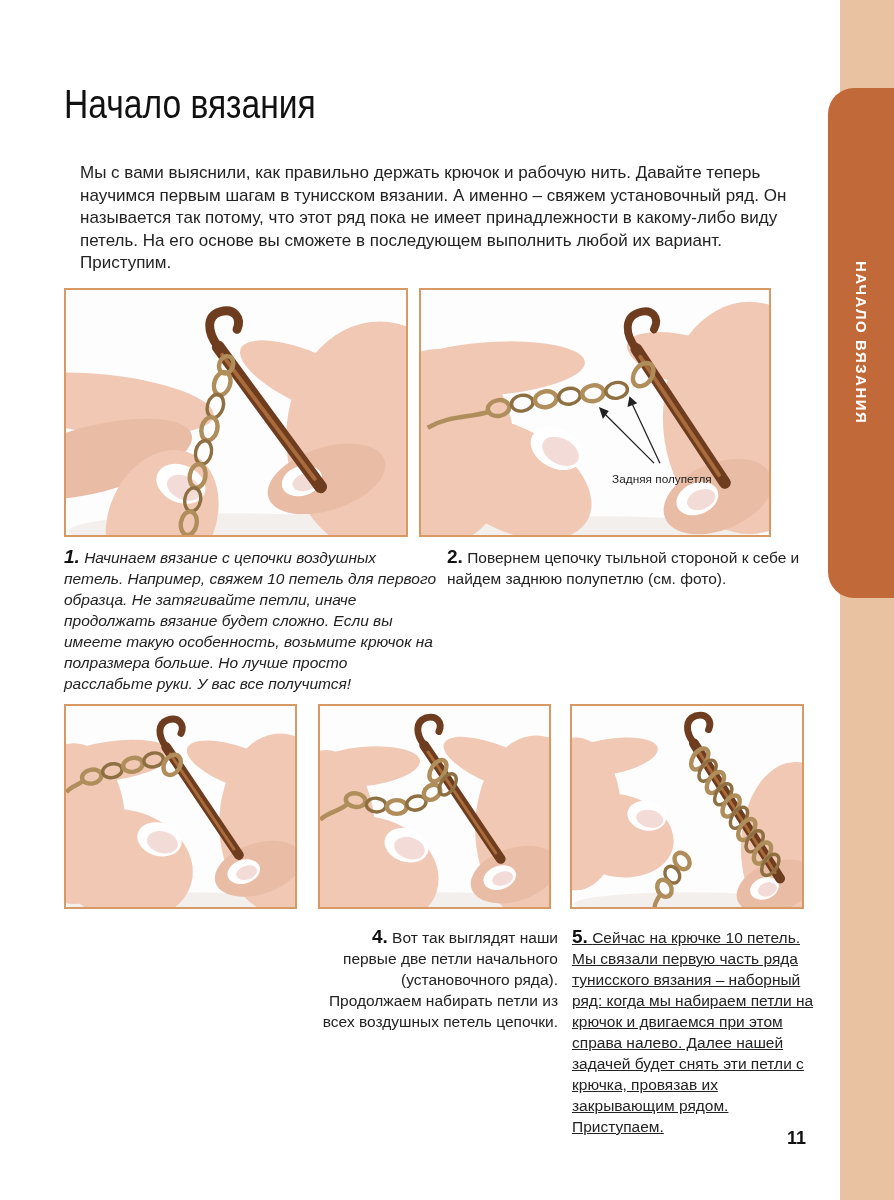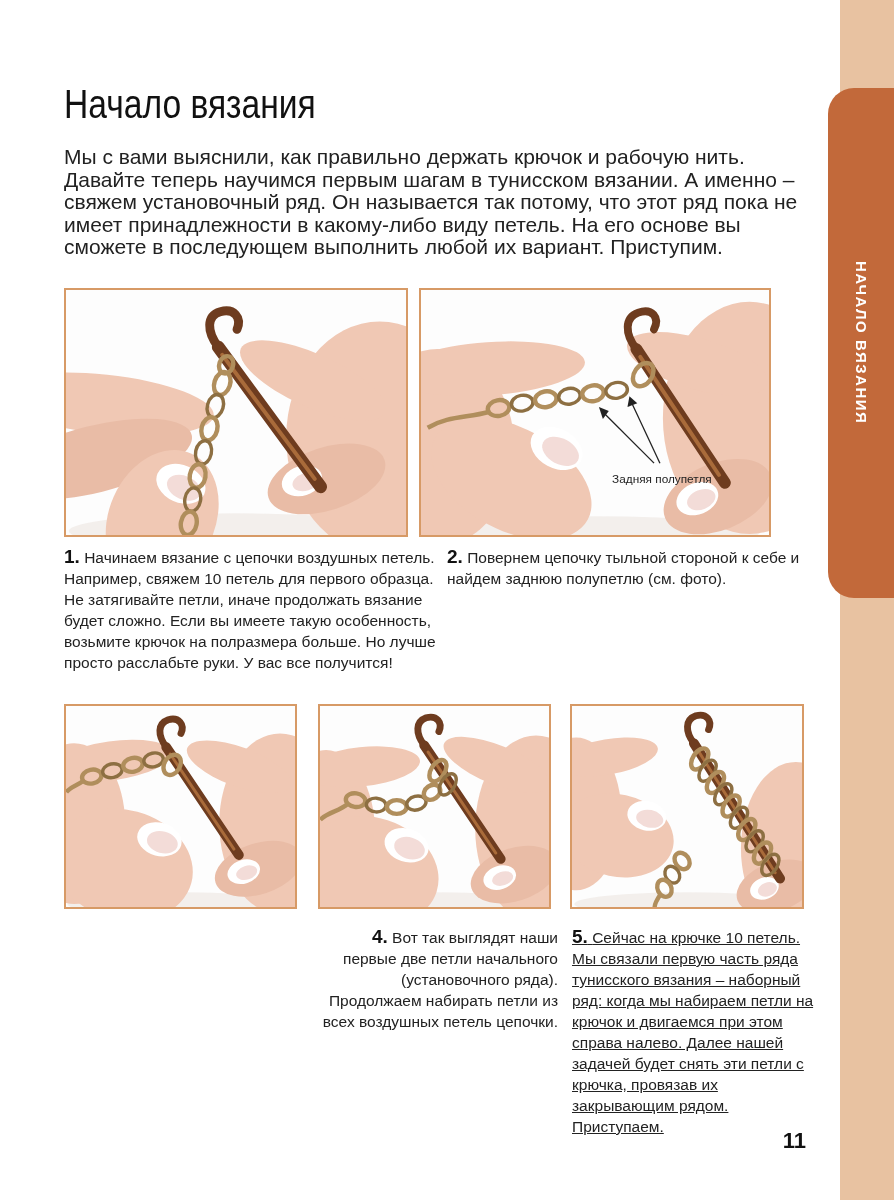--- a/index.html
+++ b/index.html
@@ -9,42 +9,42 @@
   
   .band{position:absolute;left:840px;top:0;width:54px;height:1200px;}
   .tab{position:absolute;left:828px;top:88px;width:66px;height:510px;
        border-radius:26px 0 0 26px;display:flex;align-items:center;justify-content:center;}
   .tab-label{writing-mode:vertical-rl;white-space:nowrap;color:#ffffff;font-weight:bold;
              font-size:15px;letter-spacing:1.5px;}
 
   
   .title{position:absolute;left:64px;top:82px;margin:0;font-size:40px;font-weight:500;
          transform:scaleX(.84);transform-origin:0 50%;white-space:nowrap;color:#111;}
-  .intro{position:absolute;left:64px;top:146px;width:734px;margin:0;
-         font-size:21px;line-height:22.5px;color:#222;}
+  .intro{position:absolute;left:64px;top:146px;width:734px;margin:16px;
+         font-size:17px;line-height:22.5px;color:#222;}
 
   .step{position:absolute;font-size:15.5px;line-height:21px;color:#222;}
   .step .n{font-weight:bold;font-size:19px;color:#111;}
-  .s1{left:64px;top:546px;width:374px;}
+  .s1{left:64px;top:546px;width:374px;font-style:italic;}
   .s2{left:447px;top:546px;width:368px;}
   .s3{left:64px;top:926px;width:244px;}
   .s4{left:318px;top:926px;width:240px;text-align:right;}
   .s5{left:572px;top:926px;width:246px;text-decoration:underline;}
 
   
   .photo{position:absolute;margin:0;border:2px solid #d79a66;box-sizing:border-box;background:#fdfdfd;}
   .photo svg{display:block;width:100%;height:100%;}
   .p1{left:64px;top:288px;width:344px;height:249px;}
   .p2{left:419px;top:288px;width:352px;height:249px;}
   .p3{left:64px;top:704px;width:233px;height:205px;}
   .p4{left:318px;top:704px;width:233px;height:205px;}
   .p5{left:570px;top:704px;width:234px;height:205px;}
 
   .pagenum{position:absolute;left:770px;top:1128px;width:36px;text-align:right;
-           font-weight:bold;font-size:22px;color:#111;}
+           font-weight:bold;font-size:18px;color:#111;}
 
   
   .ph-bg{fill:#fdfdfd;}
   .shade{fill:#f3efec;}
   .skin{fill:#f0c8b4;}
   .skin2{fill:#e9bca6;}
   .nailw{fill:#ffffff;}
   .nailp{fill:#f3dcd8;}
   .wood{stroke:#6e3c1f;stroke-linecap:round;fill:none;}
   .woodhi{stroke:#a96b3a;stroke-linecap:round;fill:none;}

